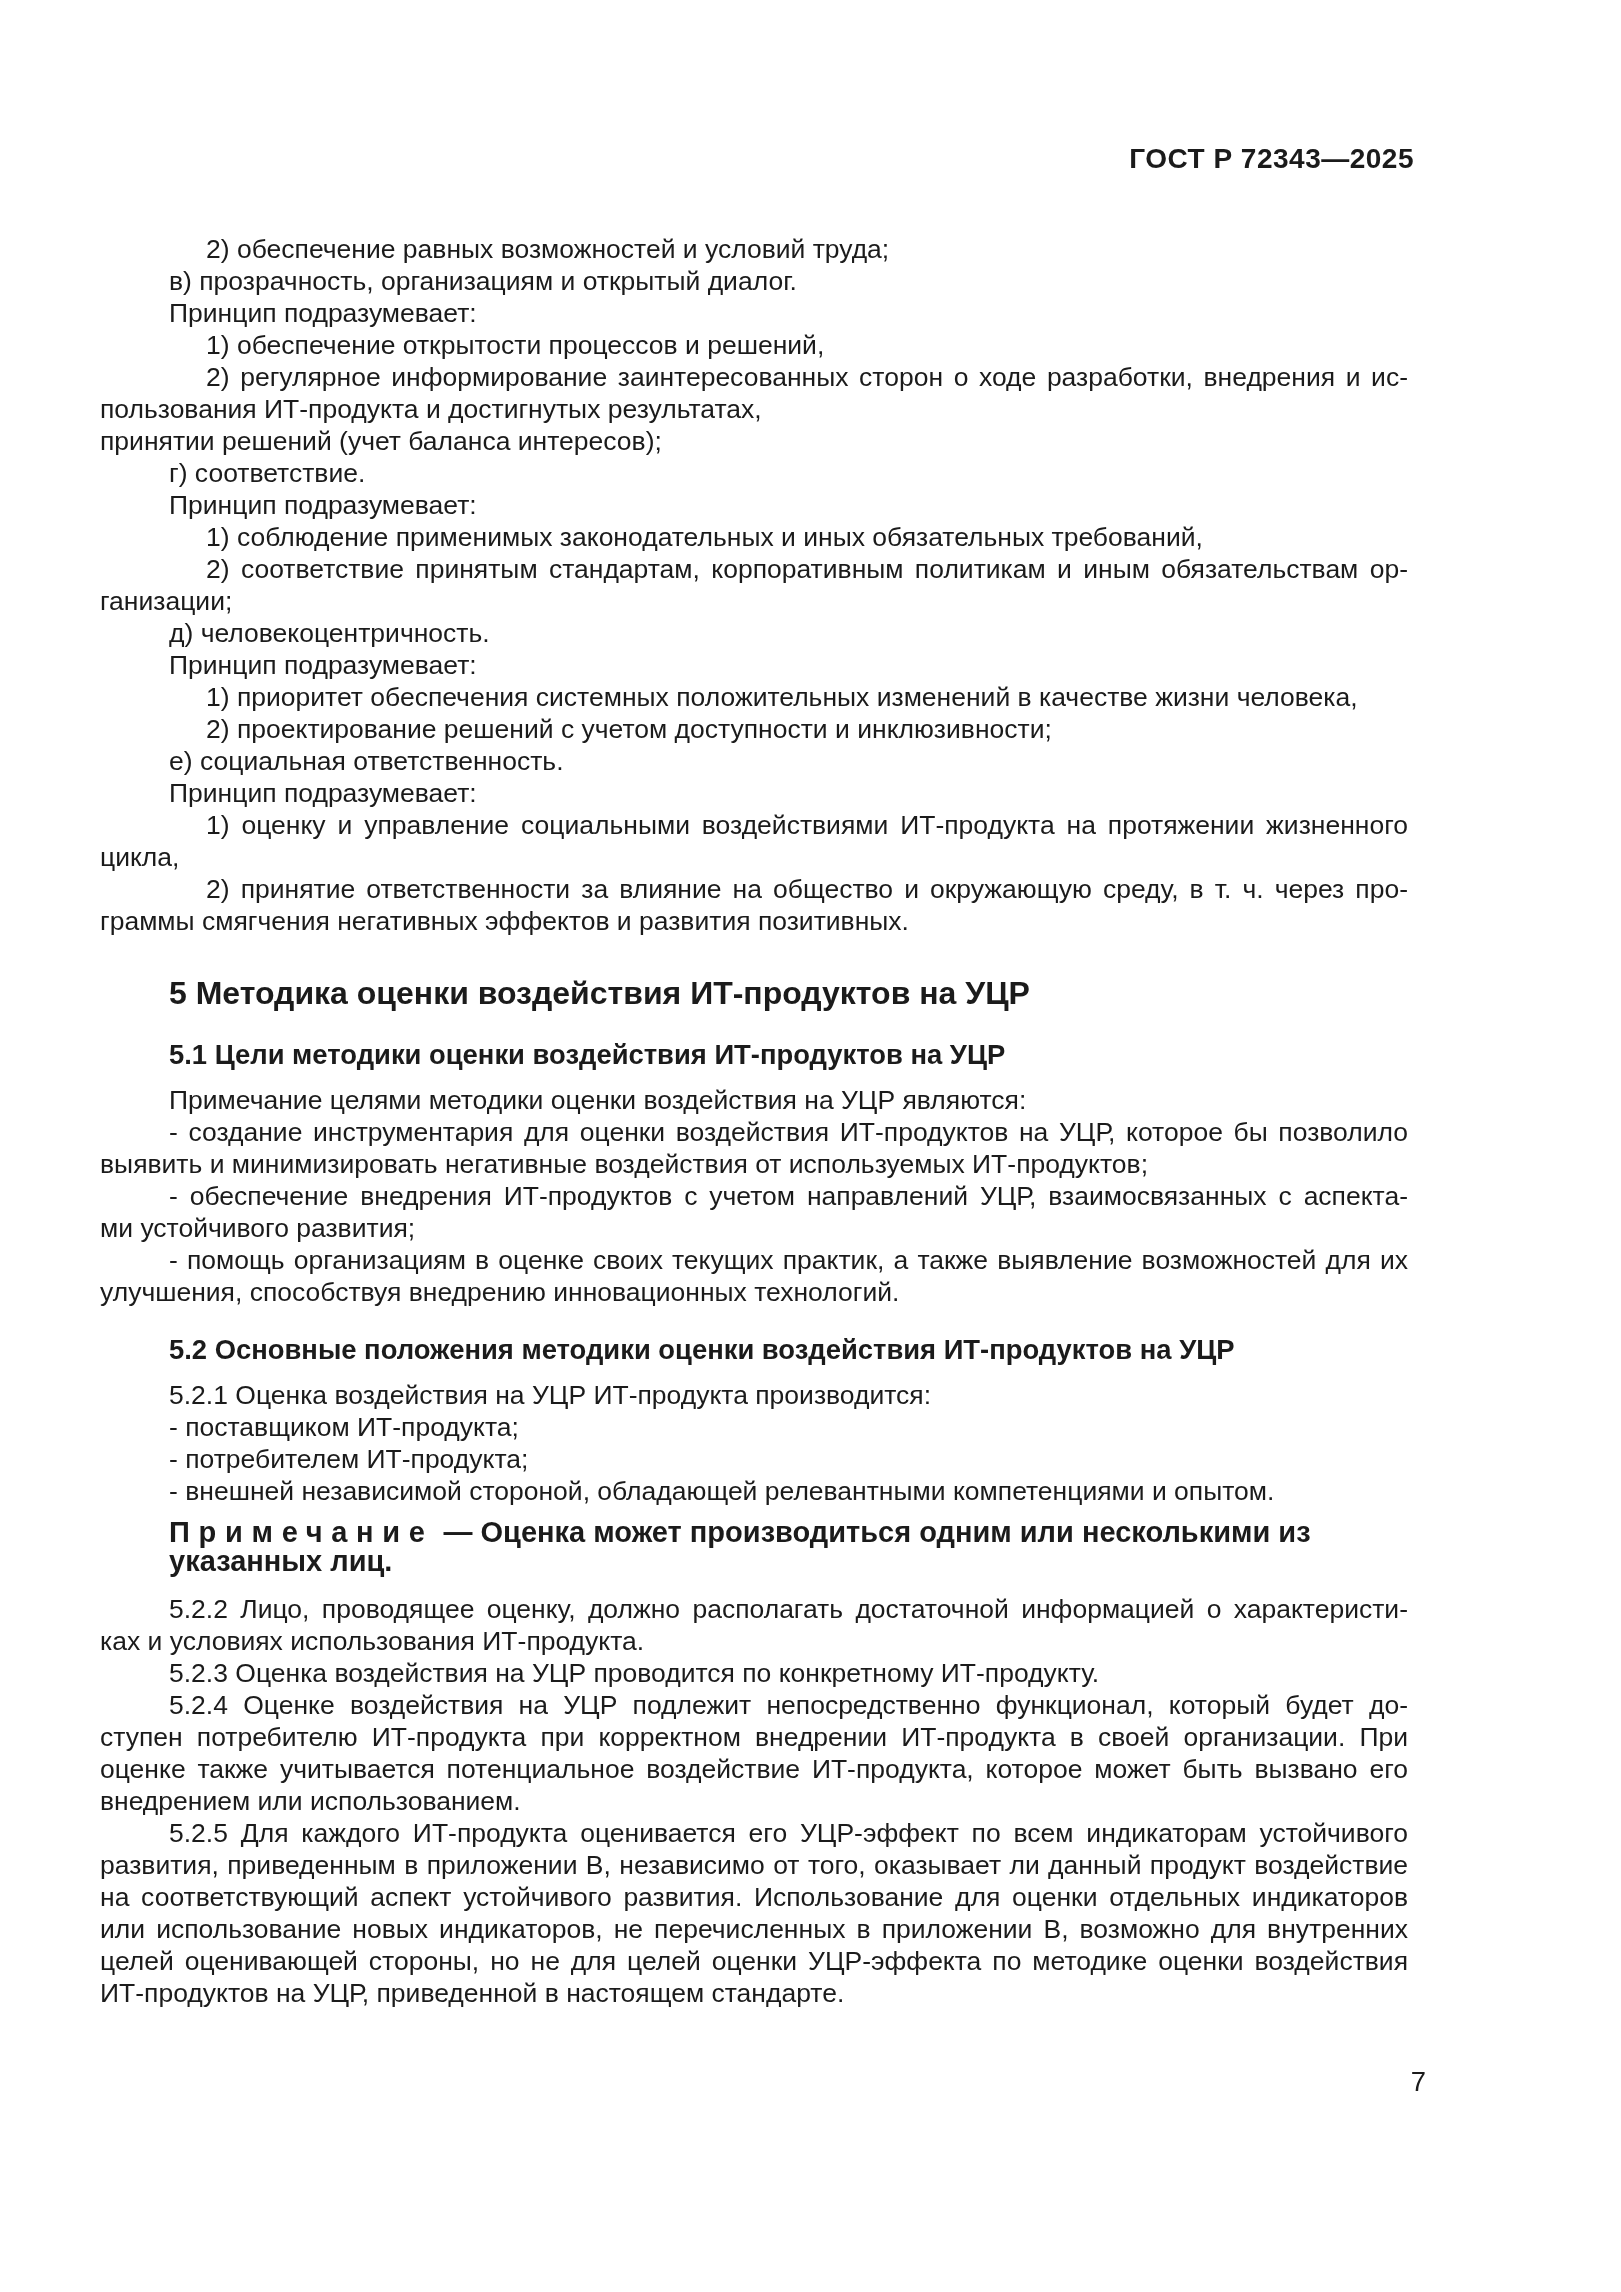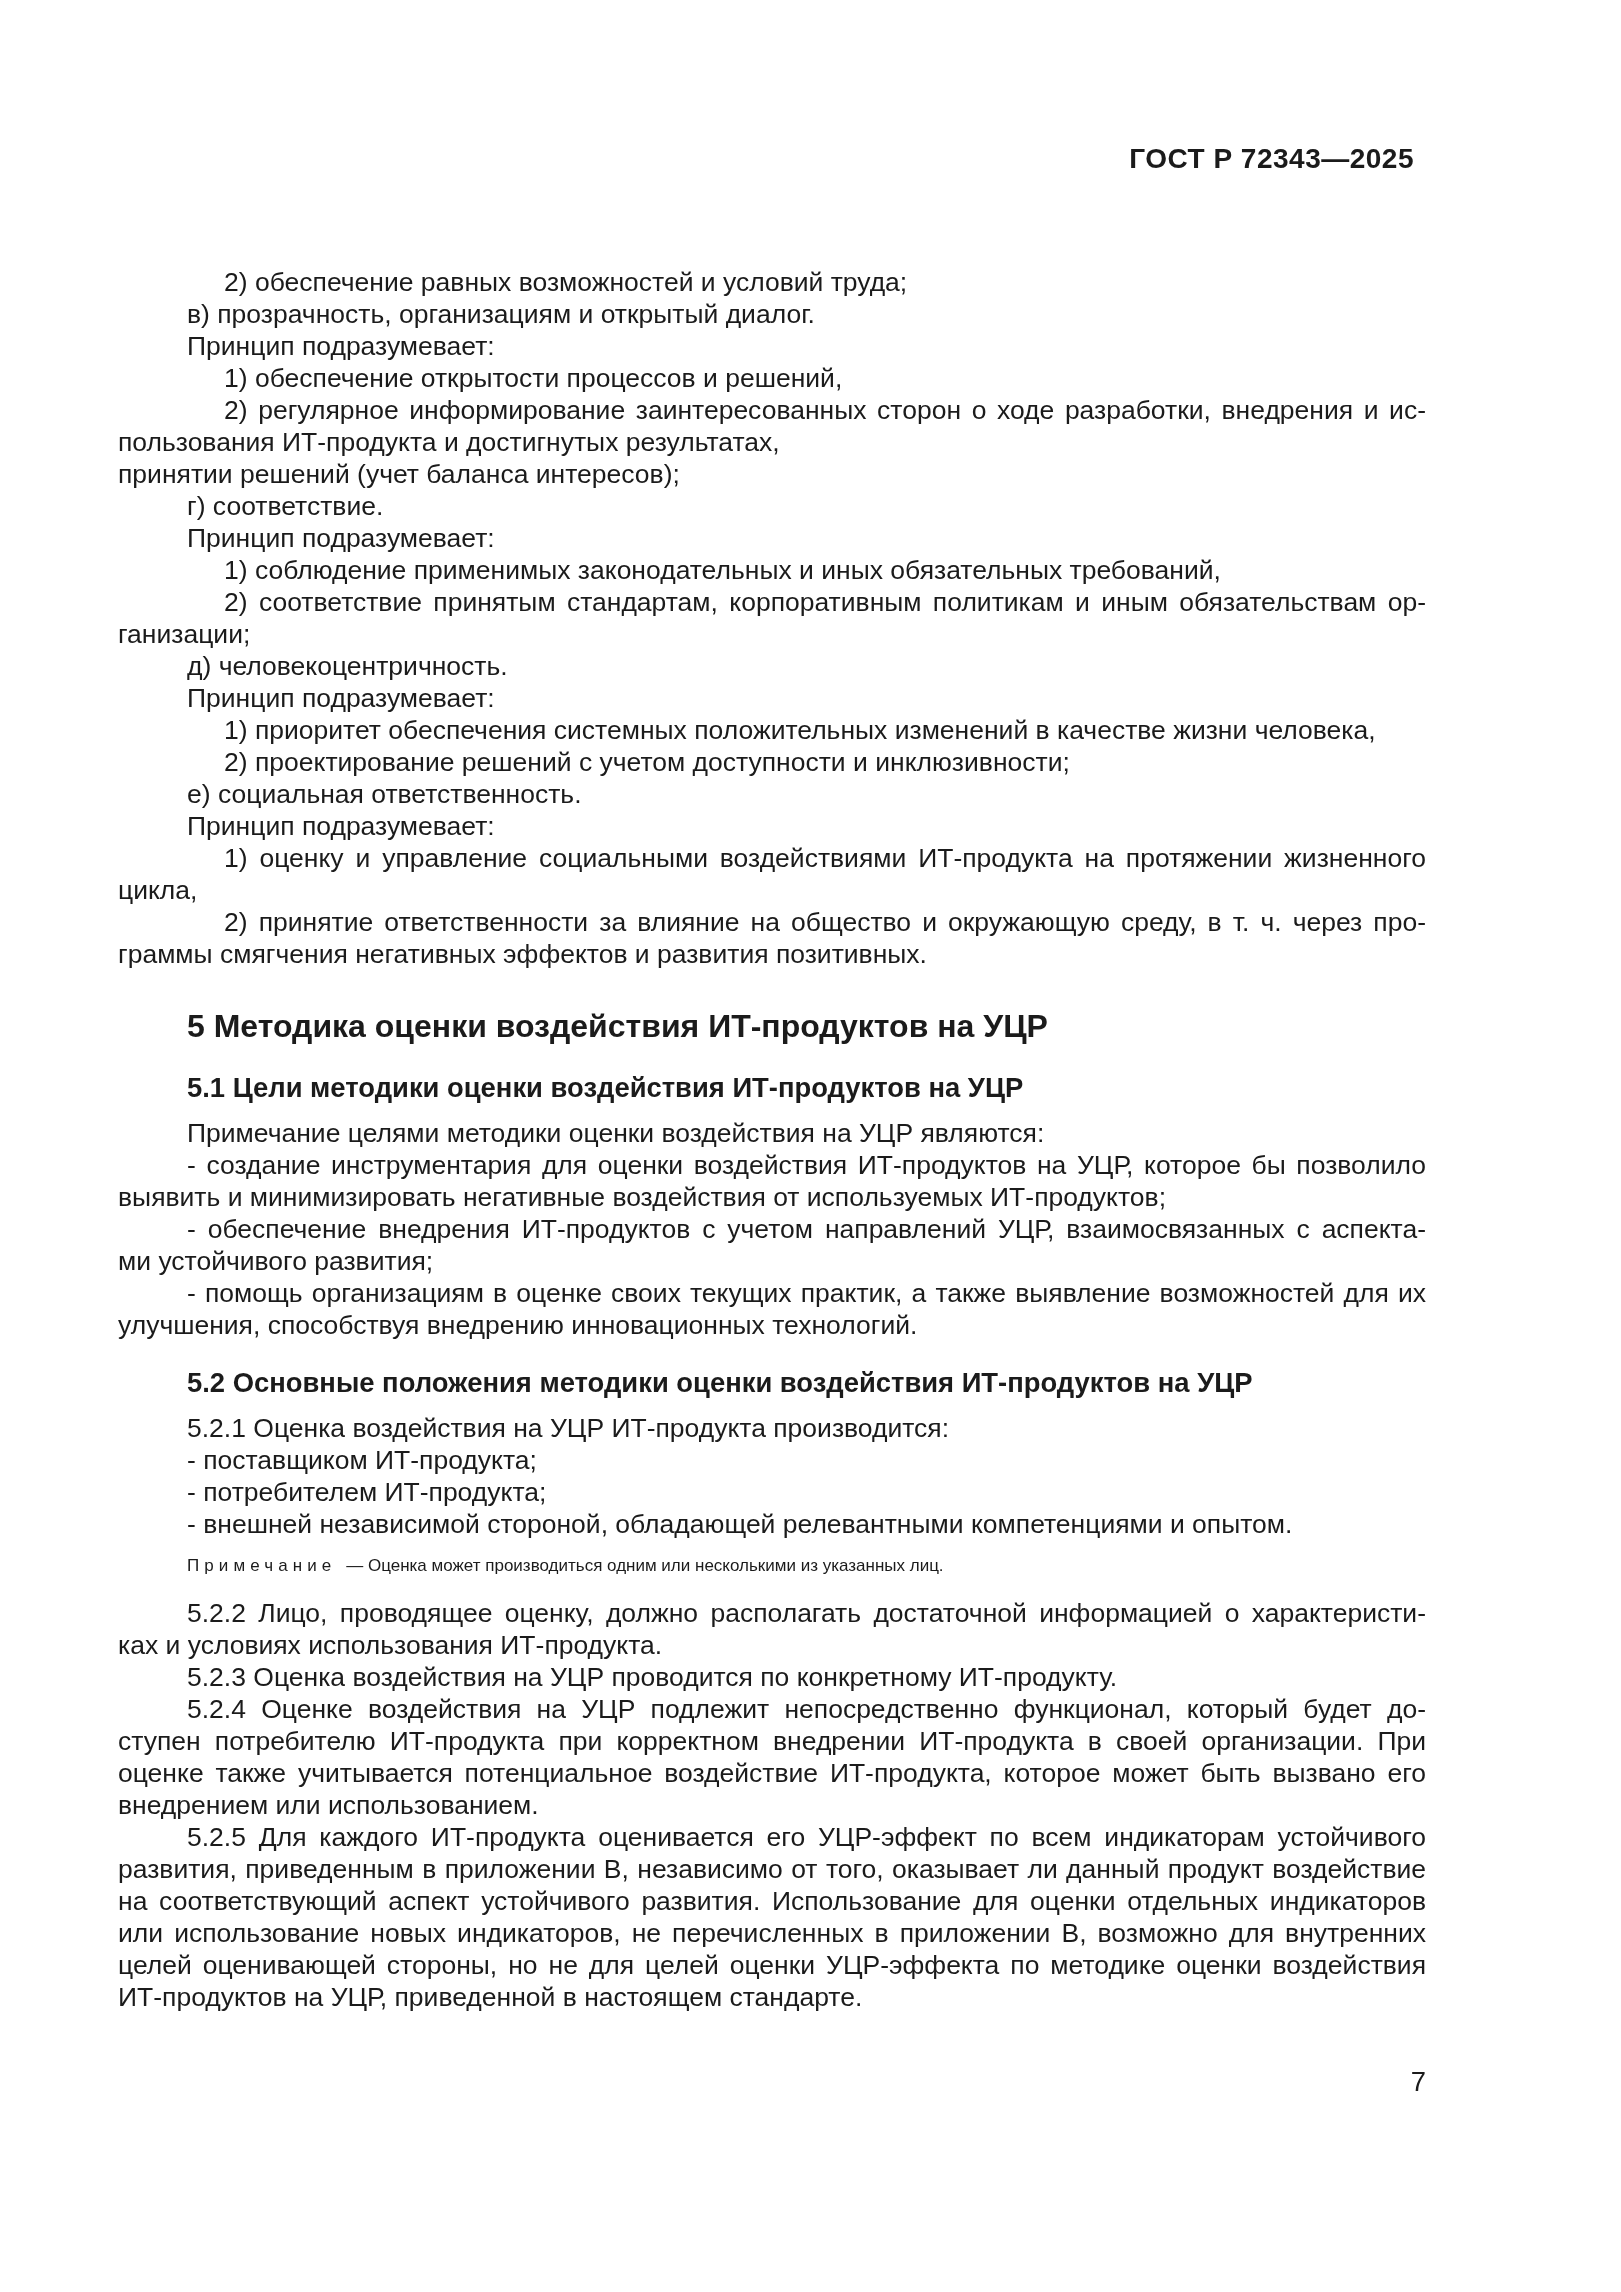--- a/index.html
+++ b/index.html
@@ -10,38 +10,38 @@
     overflow:hidden;
     font-family:"Liberation Sans",sans-serif;
     color:#1b1b1b;
   }
   .doc-header{
     position:absolute;top:142px;left:106px;width:1308px;
     text-align:right;
     font-size:28px;font-weight:700;line-height:33px;letter-spacing:0.5px;
   }
   .doc-content{
-    position:absolute;top:233px;left:118px;width:1308px;
-    font-size:26.5px;line-height:32px;margin-top:33px;
+    position:absolute;top:233px;left:100px;width:1308px;
+    font-size:26.5px;line-height:32px;
   }
   .ln{min-height:32px;}
   .i1{padding-left:69px;}   
   .i2{padding-left:106px;}  
   .jl{text-align:justify;text-align-last:justify;}
   .h1{
     font-size:32px;font-weight:700;line-height:39px;
     margin:37px 0 19.6px;padding-left:69px;
   }
   .h2{
     font-size:27.4px;font-weight:700;line-height:35px;
     margin:23.5px 0 12.7px;padding-left:69px;
   }
   .note{
-    font-size:17px;line-height:29px;
-    margin:10.8px 0 16.7px;padding-left:69px;
+    font-size:29px;line-height:29px;
+    margin:10.8px 0 16.7px;padding-left:69px;font-weight:bold;
   }
   .note-label{letter-spacing:.30em;}
   .note-text{margin-left:9.8px;}
   .page-number{
     position:absolute;top:2066px;left:118px;width:1308px;
     text-align:right;font-size:27.4px;line-height:32px;
   }
 </style>
 </head>
 <body>

